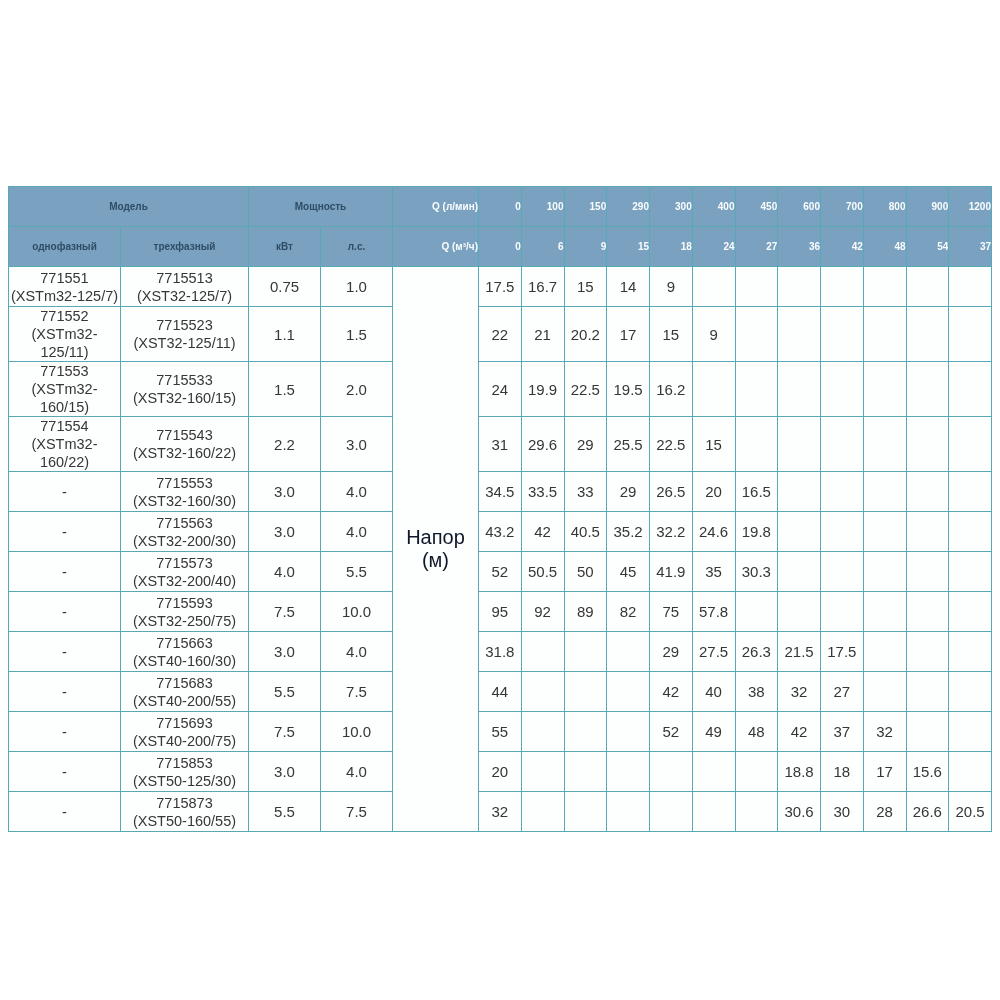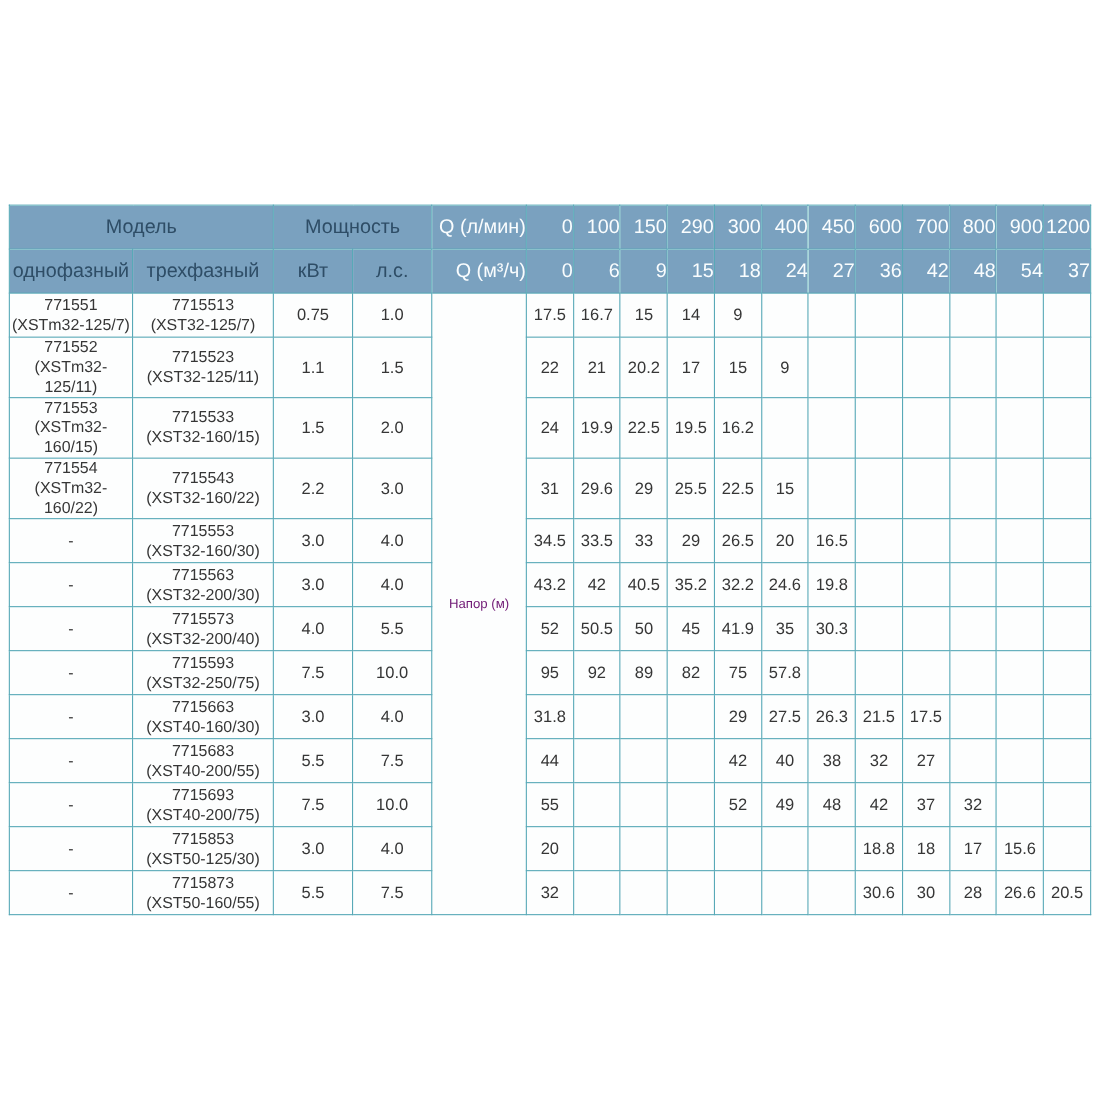--- a/index.html
+++ b/index.html
@@ -25,33 +25,33 @@
   table.spec th, table.spec td {
     border: 1px solid #58a9b7;
     text-align: center;
     vertical-align: middle;
     padding: 0;
     overflow: hidden;
   }
   thead th {
     background: #7aa1bf;
     height: 39px;
-    font-size: 18px;
-    font-weight: 400;
+    font-size: 10px;
+    font-weight: 700;
   }
   thead th.dark  { color: #2e4d66; }
   thead th.light { color: #fafdfe; text-align: right; }
   tbody td {
     background: #fdfefe;
     height: 39px;
     font-size: 15px;
     color: #363636;
   }
   td.model { font-size: 14.5px; line-height: 18px; margin-top: 24px; }
-  td.head-label { font-size: 12px; color: #701a75; }
+  td.head-label { font-size: 20px; color: #0f172a; }
 </style>
 </head>
 <body>
 
 <div class="page">
   <table class="spec">
     <colgroup>
       <col style="width:112px">
       <col style="width:128px">
       <col style="width:72px">

